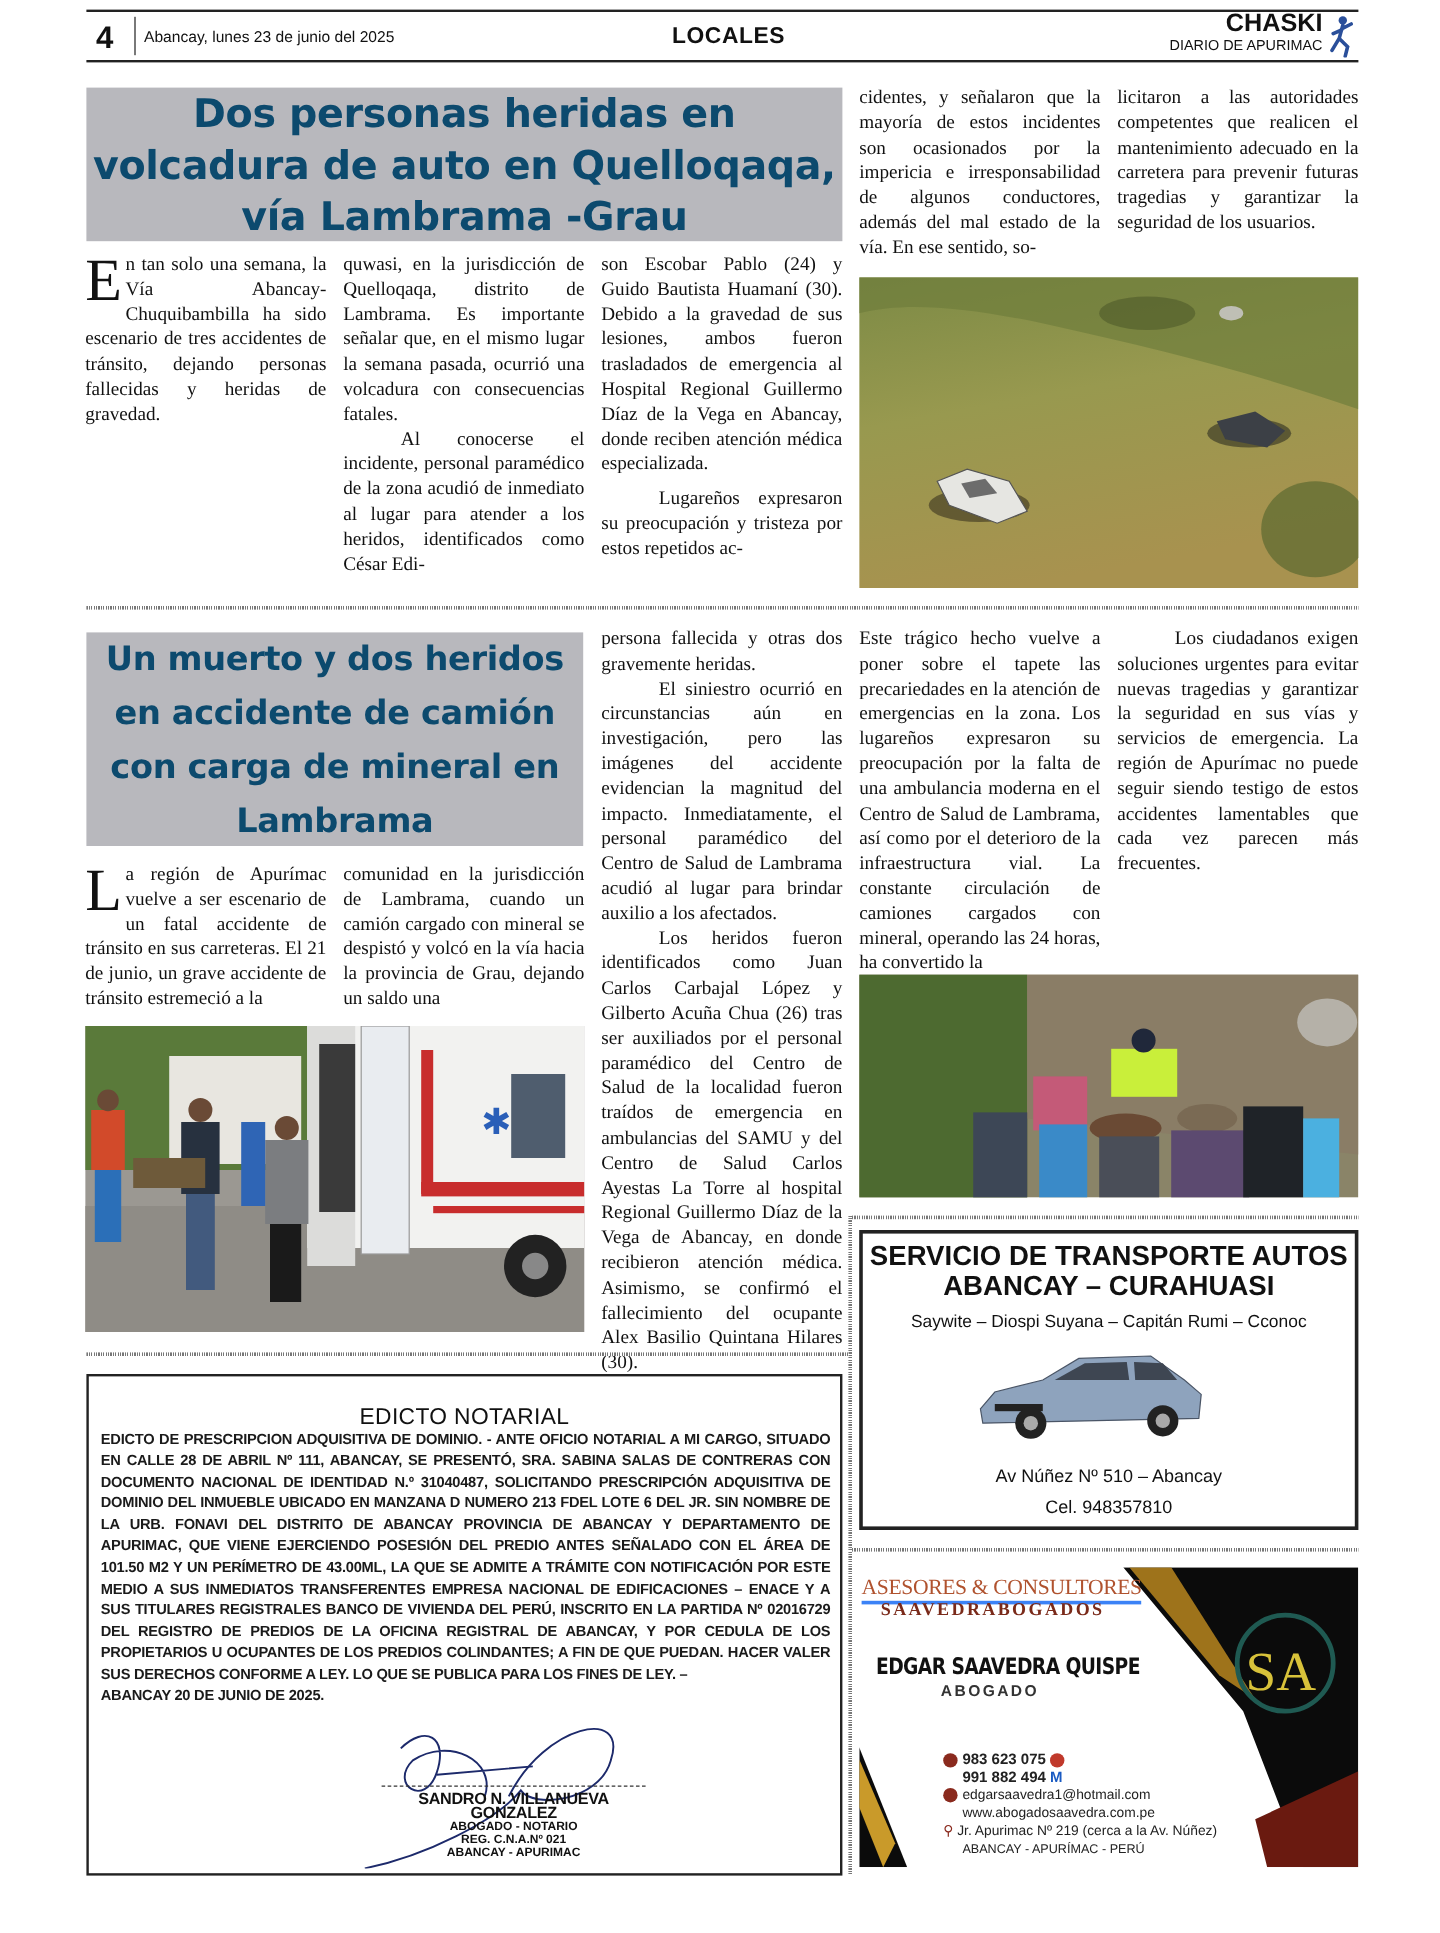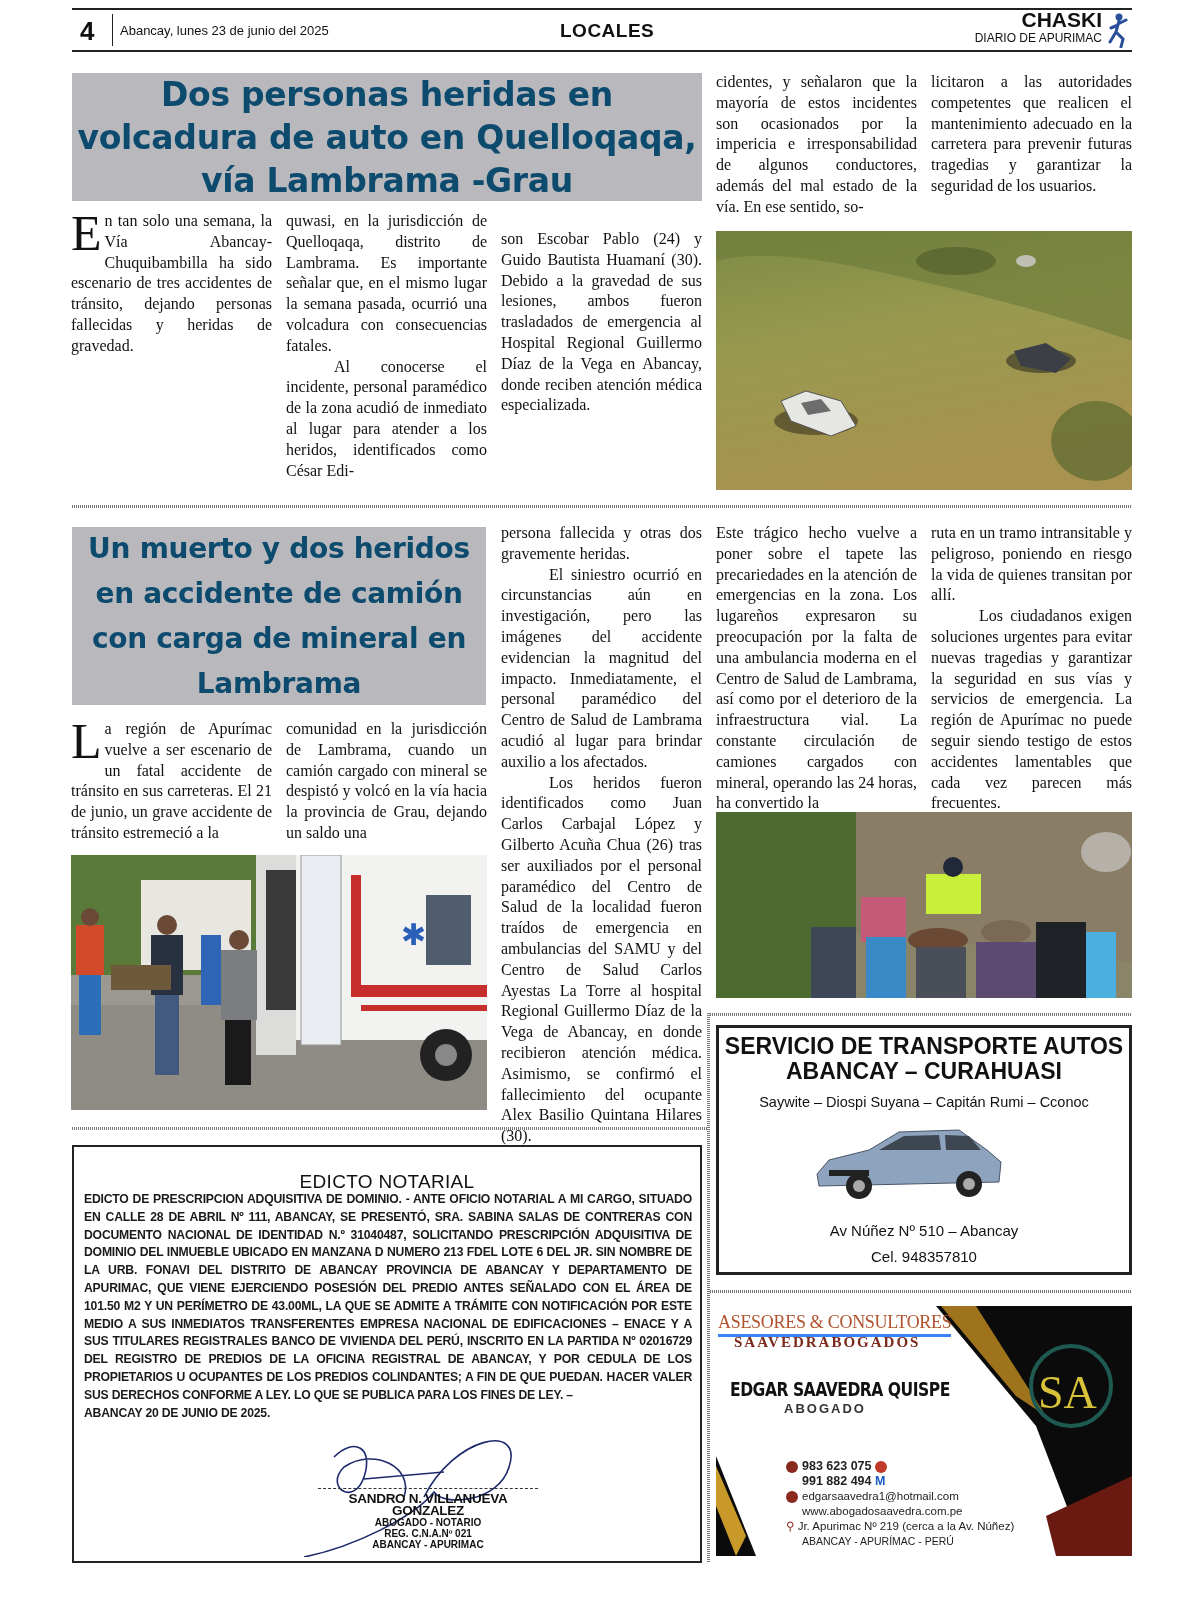--- a/index.html
+++ b/index.html
@@ -74,22 +74,23 @@
 
 <div class="abs hl hl1">Dos personas heridas en volcadura de auto en Quelloqaqa, vía Lambrama -Grau</div>
 
 <div class="abs col" style="left:71px;top:211px;width:201px">
   <p><span class="drop">E</span><span>n tan solo una semana, la Vía Abancay-Chuquibambilla ha sido escenario de tres accidentes de tránsito, dejando personas fallecidas y heridas de gravedad.</span></p>
 </div>
 <div class="abs col" style="left:286px;top:211px;width:201px">
   <p>quwasi, en la jurisdicción de Quelloqaqa, distrito de Lambrama. Es importante señalar que, en el mismo lugar la semana pasada, ocurrió una volcadura con consecuencias fatales.</p>
   <p class="ind">Al conocerse el incidente, personal paramédico de la zona acudió de inmediato al lugar para atender a los heridos, identificados como César Edi-</p>
 </div>
-<div class="abs col" style="left:501px;top:229px;width:201px">
+<div class="abs col" style="left:501px;top:211px;width:201px">
   <p>son Escobar Pablo (24) y Guido Bautista Huamaní (30). Debido a la gravedad de sus lesiones, ambos fueron trasladados de emergencia al Hospital Regional Guillermo Díaz de la Vega en Abancay, donde reciben atención médica especializada.</p>
+  <p class="ind" style="margin-top:8px">Lugareños expresaron su preocupación y tristeza por estos repetidos ac-</p>
 </div>
 <div class="abs col" style="left:716px;top:72px;width:201px">
   <p>cidentes, y señalaron que la mayoría de estos incidentes son ocasionados por la impericia e irresponsabilidad de algunos conductores, además del mal estado de la vía. En ese sentido, so-</p>
 </div>
 <div class="abs col" style="left:931px;top:72px;width:201px">
   <p>licitaron a las autoridades competentes que realicen el mantenimiento adecuado en la carretera para prevenir futuras tragedias y garantizar la seguridad de los usuarios.</p>
 </div>
 
 <svg class="abs photo" style="left:716px;top:231px;width:416px;height:259px" viewBox="0 0 416 259" preserveAspectRatio="none">
   <defs>
@@ -157,21 +158,20 @@
 
 <div class="abs col" style="left:501px;top:523px;width:201px">
   <p>persona fallecida y otras dos gravemente heridas.</p>
   <p class="ind">El siniestro ocurrió en circunstancias aún en investigación, pero las imágenes del accidente evidencian la magnitud del impacto. Inmediatamente, el personal paramédico del Centro de Salud de Lambrama acudió al lugar para brindar auxilio a los afectados.</p>
   <p class="ind">Los heridos fueron identificados como Juan Carlos Carbajal López y Gilberto Acuña Chua (26) tras ser auxiliados por el personal paramédico del Centro de Salud de la localidad fueron traídos de emergencia en ambulancias del SAMU y del Centro de Salud Carlos Ayestas La Torre al hospital Regional Guillermo Díaz de la Vega de Abancay, en donde recibieron atención médica. Asimismo, se confirmó el fallecimiento del ocupante Alex Basilio Quintana Hilares (30).</p>
 </div>
 <div class="abs col" style="left:716px;top:523px;width:201px">
   <p>Este trágico hecho vuelve a poner sobre el tapete las precariedades en la atención de emergencias en la zona. Los lugareños expresaron su preocupación por la falta de una ambulancia moderna en el Centro de Salud de Lambrama, así como por el deterioro de la infraestructura vial. La constante circulación de camiones cargados con mineral, operando las 24 horas, ha convertido la</p>
 </div>
 <div class="abs col" style="left:931px;top:523px;width:201px">
-  <p>ruta en un tramo intransitable y peligroso, poniendo en riesgo la vida de quienes transitan por allí.</p>
   <p class="ind">Los ciudadanos exigen soluciones urgentes para evitar nuevas tragedias y garantizar la seguridad en sus vías y servicios de emergencia. La región de Apurímac no puede seguir siendo testigo de estos accidentes lamentables que cada vez parecen más frecuentes.</p>
 </div>
 
 <svg class="abs photo" style="left:716px;top:812px;width:416px;height:186px" viewBox="0 0 416 186" preserveAspectRatio="none">
   <rect width="416" height="186" fill="#8a8468"></rect>
   <rect width="140" height="186" fill="#4d6a30"></rect>
   <path d="M140 0 L416 0 L416 150 L140 120Z" fill="#8a7d66"></path>
   <ellipse cx="390" cy="40" rx="25" ry="20" fill="#b5b1a8"></ellipse>
   <rect x="210" y="62" width="55" height="40" fill="#c9ef3a"></rect>
   <circle cx="237" cy="55" r="10" fill="#20283a"></circle>

